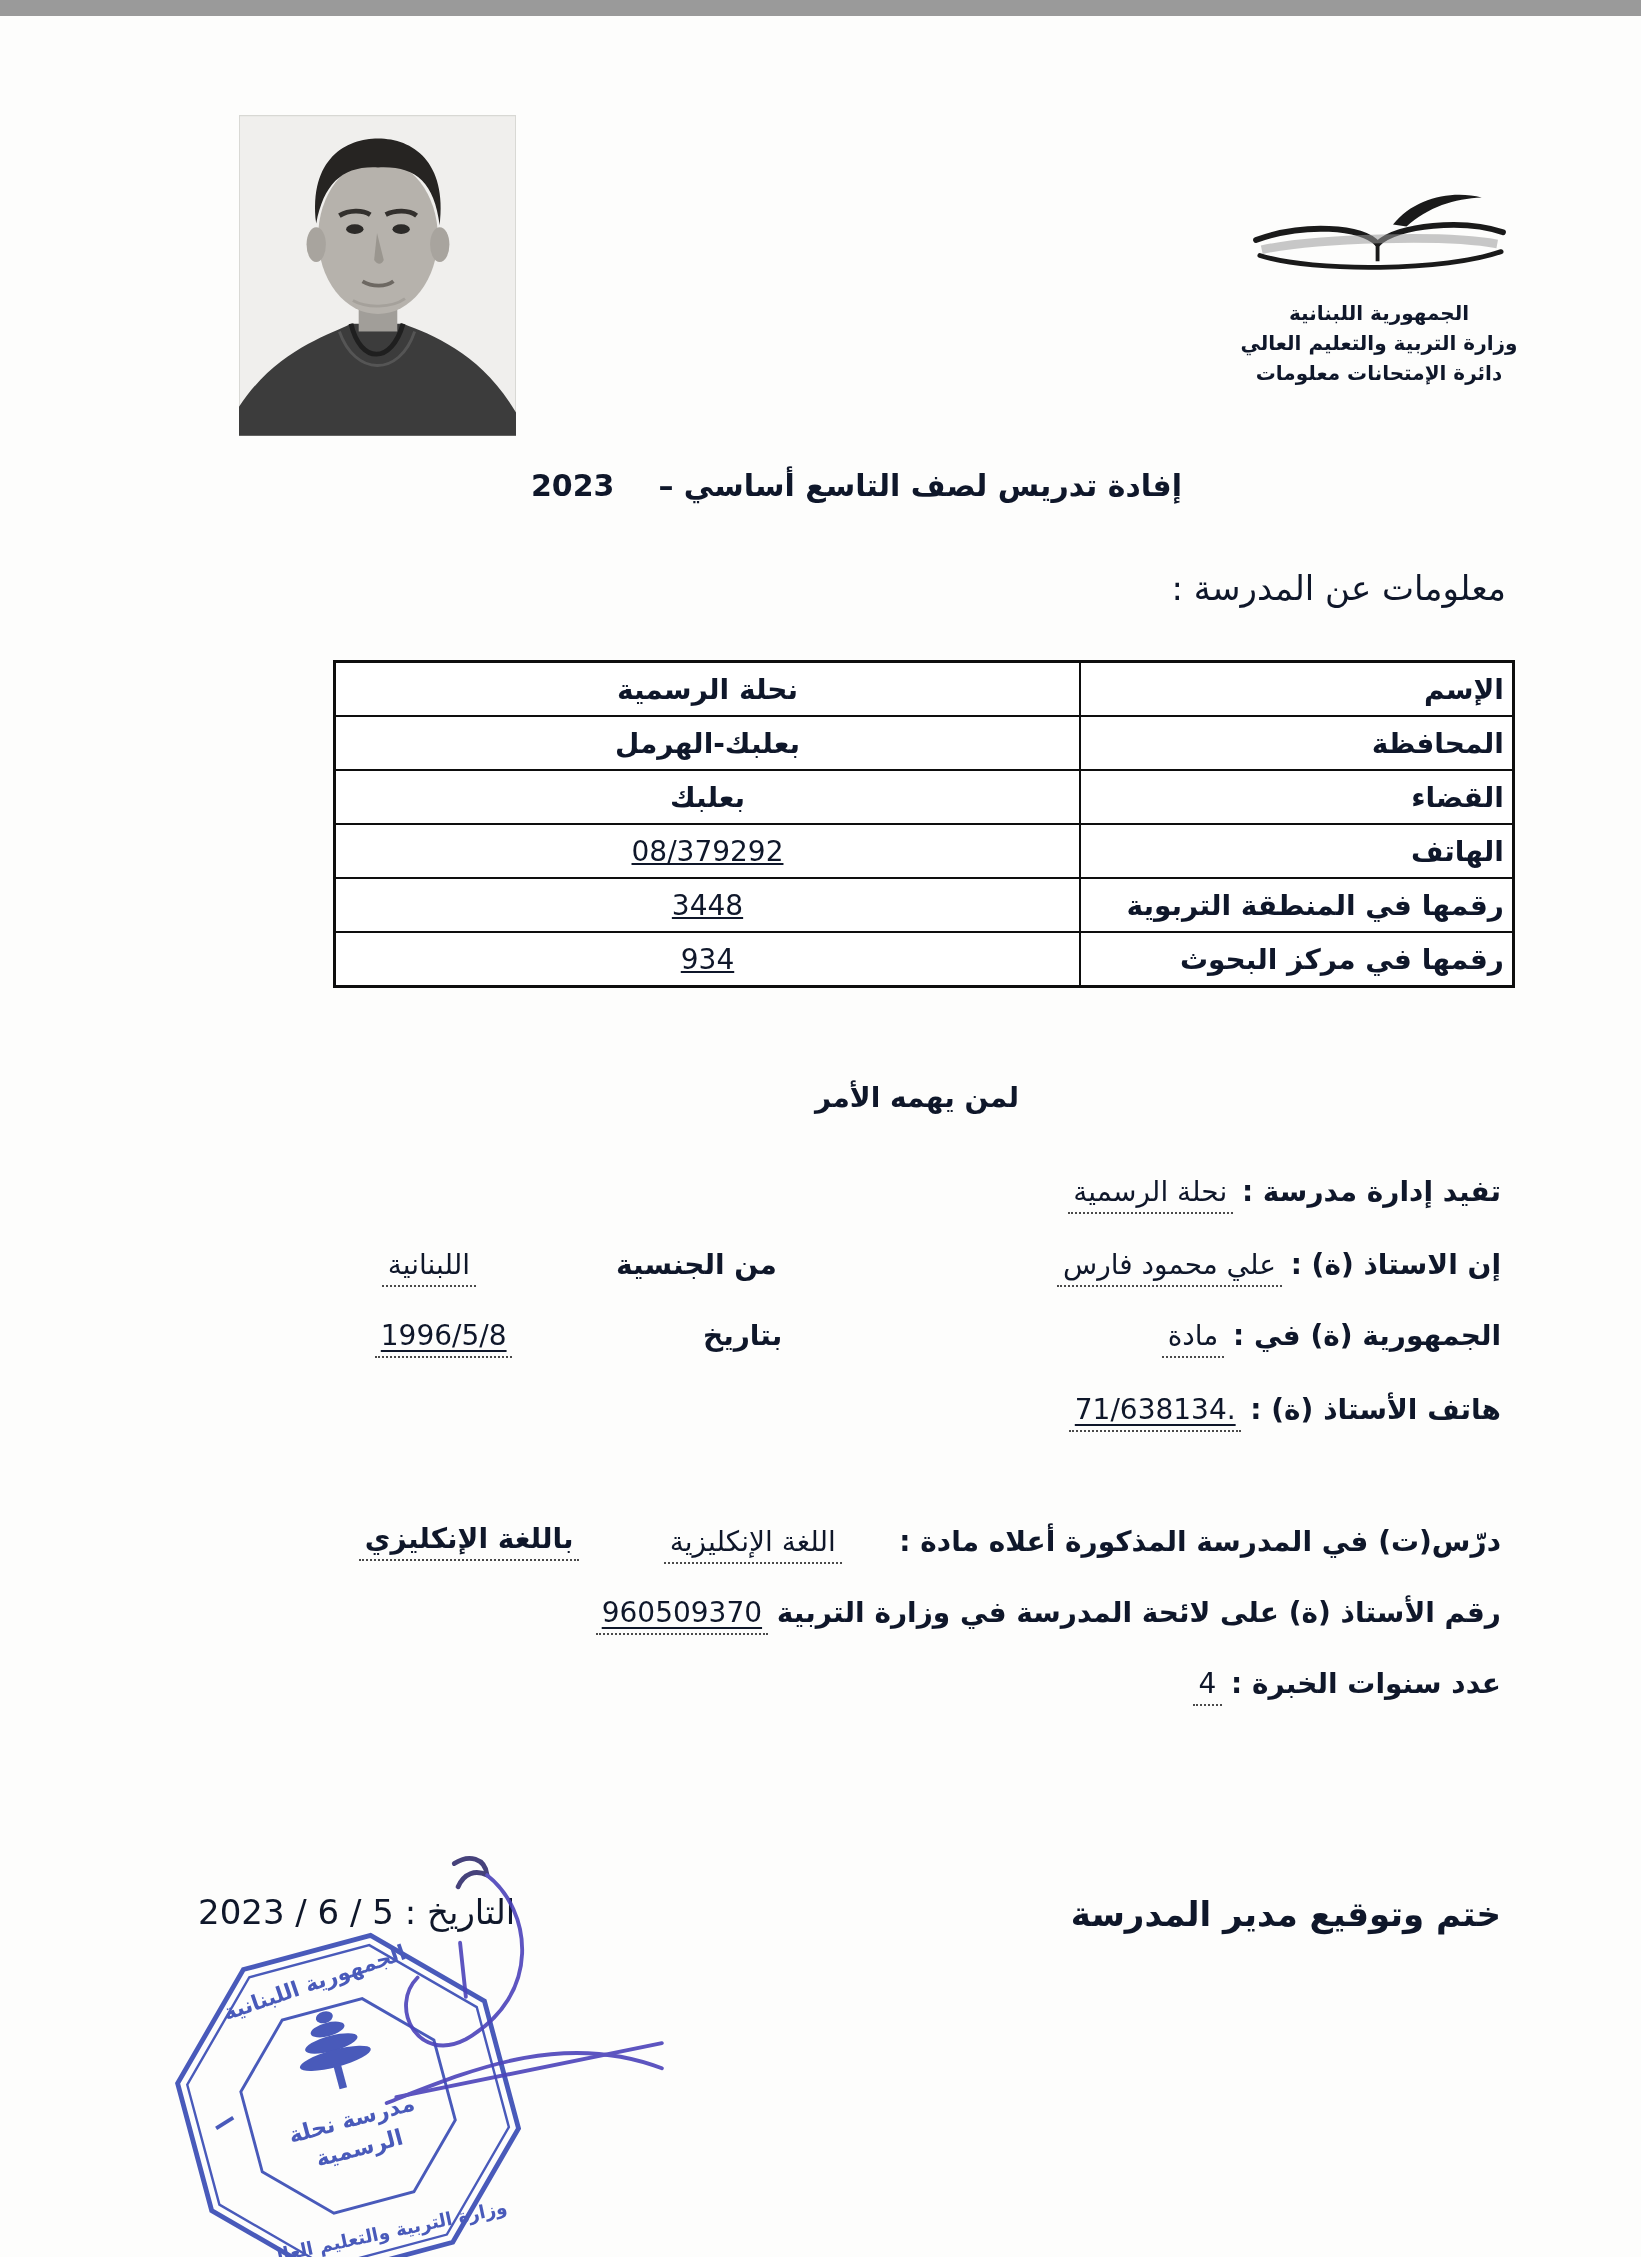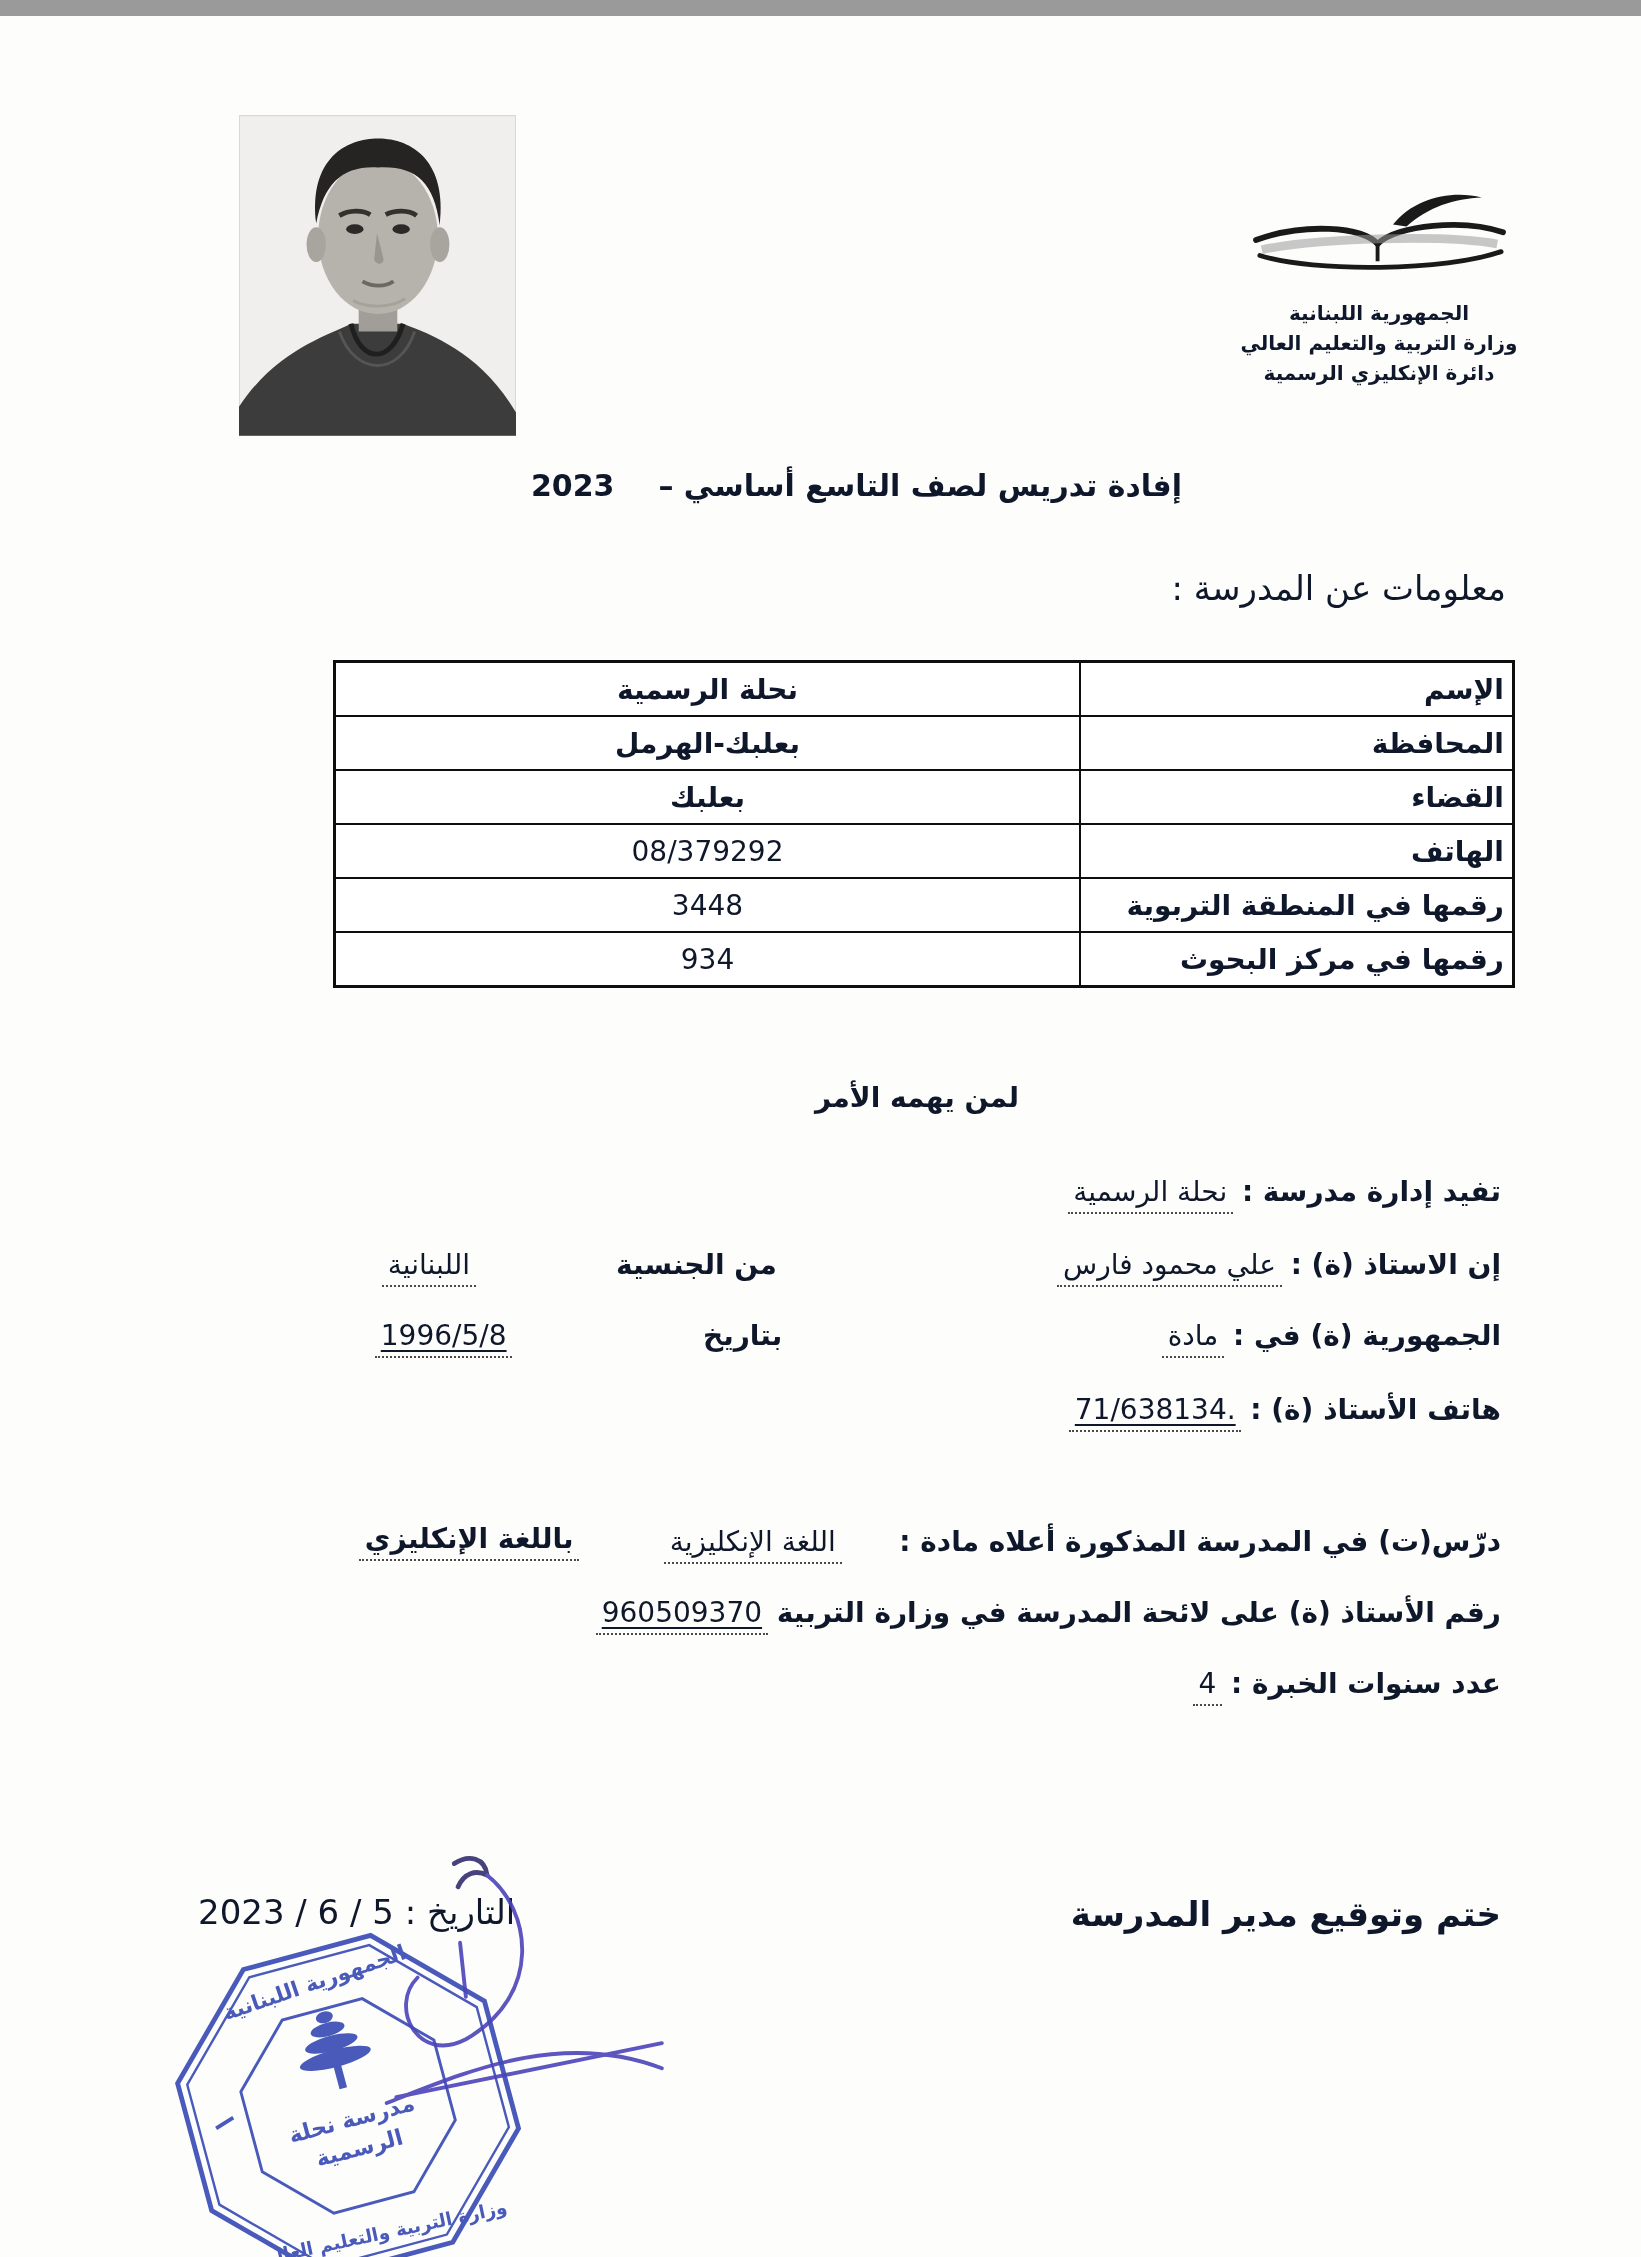--- a/index.html
+++ b/index.html
@@ -15,21 +15,21 @@
   .fill{border-bottom:2.9px dotted #4a4a4a;padding:0 5.8px 3.9px;}
   .num{text-decoration:underline;text-underline-offset:4.8px;}
   
   .ministry-text{width:290px;text-align:center;font-weight:700;font-size:20px;line-height:30px;}
   .doc-title{display:flex;gap:44px;font-size:30px;font-weight:700;}
   
   table.school{position:absolute;left:333px;top:644px;border-collapse:collapse;border:3.9px solid #0e0e0e;}
   table.school td{border:2.9px solid #0e0e0e;height:50px;font-size:28px;background:#fff;}
   td.lbl{width:419px;font-weight:700;text-align:right;padding:0 7.7px 0 3.9px;}
   td.val{width:741px;text-align:center;font-weight:700;}
-  td.val.vnum{font-weight:400;}
+  td.val.vnum{font-weight:400;text-decoration:underline;}
   .center{text-align:center;}
 </style>
 </head>
 <body>
 
 <div class="page">
 
   <svg class="abs" style="left:239px;top:99px;" width="277" height="321" viewBox="0 0 287 332" aria-hidden="true">
     <rect x="0" y="0" width="287" height="332" fill="#f0efed"></rect>
     <rect x="0" y="0" width="287" height="332" fill="none" stroke="#d8d8d4" stroke-width="2"></rect>
@@ -62,21 +62,21 @@
     <path d="M134 60 C154 40 224 34 264 48" fill="none" stroke="#1a1a1a" stroke-width="6" stroke-linecap="round"></path>
     <path d="M150 40 C172 12 212 4 242 12 C214 13 186 22 164 42 Z" fill="#1a1a1a"></path>
     <path d="M14 66 C70 54 204 50 258 60" fill="none" stroke="#9b9b9b" stroke-width="9" opacity="0.55"></path>
     <path d="M12 72 C68 90 206 88 262 68" fill="none" stroke="#1a1a1a" stroke-width="5" stroke-linecap="round"></path>
     <path d="M134 62 L134 78" stroke="#1a1a1a" stroke-width="4"></path>
   </svg>
 
   <div class="abs ministry-text" style="left:1234px;top:282px;">
     <div>الجمهورية اللبنانية</div>
     <div>وزارة التربية والتعليم العالي</div>
-    <div>دائرة الإنكليزي الرسمية</div>
+    <div>دائرة الإمتحانات معلومات</div>
   </div>
 
   <div class="abs doc-title" style="right:459px;top:452px;">
     <span>إفادة تدريس لصف التاسع أساسي –</span>
     <span>2023</span>
   </div>
 
   <div class="abs t27" style="right:135px;top:552px;">معلومات عن المدرسة :</div>
 
   <table class="school">

